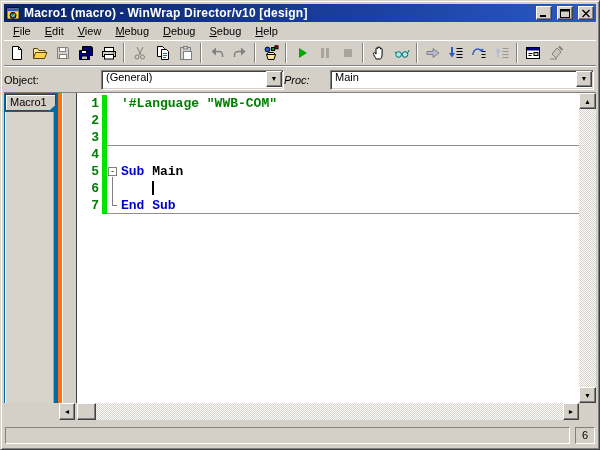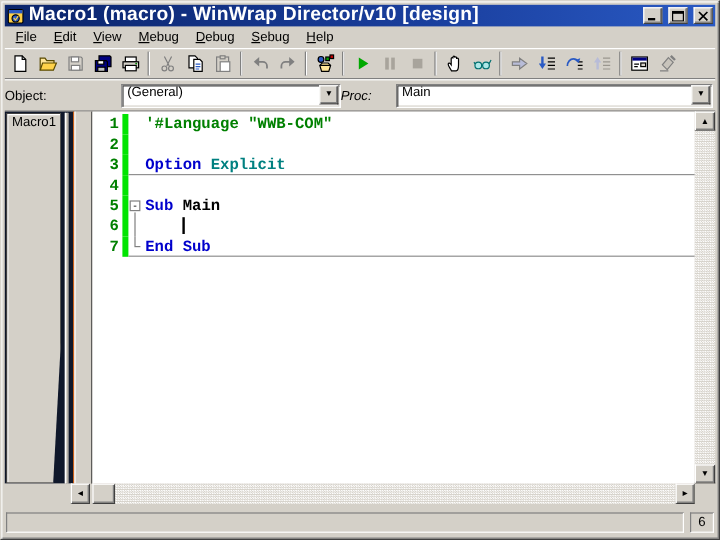--- a/index.html
+++ b/index.html
@@ -12,21 +12,21 @@
     box-shadow: inset 1px 1px 0 #fff, inset -1px -1px 0 #808080;
     padding:3px; display:flex; flex-direction:column;
   }
 
   
   .titlebar{
     height:18px; flex:0 0 18px; display:flex; align-items:center; gap:3px;
     background:linear-gradient(90deg,#0a246a 0%,#1a3f9e 60%,#2a5ac4 100%);
     color:#fff; padding:0 2px;
   }
-  .titlebar .title{ font-weight:bold; font-size:16px; flex:1; white-space:nowrap; overflow:hidden; letter-spacing:0.2px; }
+  .titlebar .title{ font-weight:bold; font-size:12px; flex:1; white-space:nowrap; overflow:hidden; letter-spacing:0.2px; }
   .win-btn{
     width:16px; height:14px; background:#d4d0c8; display:flex; align-items:center; justify-content:center;
     border:1px solid; border-color:#fff #404040 #404040 #fff; box-shadow:inset -1px -1px 0 #808080; margin-left:2px;
   }
   .app-icon{ width:15px; height:15px; display:block; }
 
   
   .menubar{ height:18px; flex:0 0 18px; display:flex; align-items:center; padding-left:2px; }
   .menu-item{ padding:2px 7px; color:#000; }
   .menu-item u{ text-decoration:underline; }
@@ -54,21 +54,21 @@
   .combo-proc{ flex:1; }
   .combo .val{ flex:1; padding-left:4px; white-space:nowrap; overflow:hidden; }
   .combo .drop{
     width:16px; height:16px; margin-right:1px; background:#d4d0c8; color:#000;
     border:1px solid; border-color:#fff #404040 #404040 #fff; box-shadow:inset -1px -1px 0 #808080;
     display:flex; align-items:center; justify-content:center; font-size:7px;
   }
 
   
   .main{ flex:1; display:flex; min-height:0; border-top:1px solid #808080; }
-  .sidebar{ width:58px; flex:0 0 58px; background:#0f172a; display:flex; flex-direction:row; border-right:1px solid #f97316; }
+  .sidebar{ width:58px; flex:0 0 58px; background:#0369a1; display:flex; flex-direction:column; border-right:4px solid #f97316; }
   .sheet-tab{
     margin:1px 2px 0 1px; padding:1px 3px 2px 4px; background:#d4d0c8; color:#000;
     border:1px solid #404040; box-shadow:inset 1px 1px 0 #fff;
     clip-path:polygon(0 0,100% 0,100% 62%,86% 100%,0 100%);
   }
   .sidebar-panel{ flex:1; margin:1px 4px 0 1px; background:#d8d4cc; border-left:1px solid #fff; border-right:1px solid #a8a49c; }
   .splitter{ width:15px; flex:0 0 15px; background:#d4d0c8; border-left:1px solid #fff; border-right:1px solid #404040; }
 
   .editor{
     flex:1; min-width:0; background:#fff; padding-top:2px;
@@ -359,21 +359,20 @@
             <span class="fold"></span>
             <span class="code"></span>
           </div>
       </div>
 
       <div class="code-row">
         <span class="ln">3</span>
         <span class="margin-bar"></span>
         <div class="row-right separated">
             <span class="fold"></span>
-            <span class="code"><span class="seg-keyword">Option </span><span class="seg-type">Explicit</span></span>
           </div>
       </div>
 
       <div class="code-row">
         <span class="ln">4</span>
         <span class="margin-bar"></span>
         <div class="row-right">
             <span class="fold"></span>
             <span class="code"></span>
           </div>

